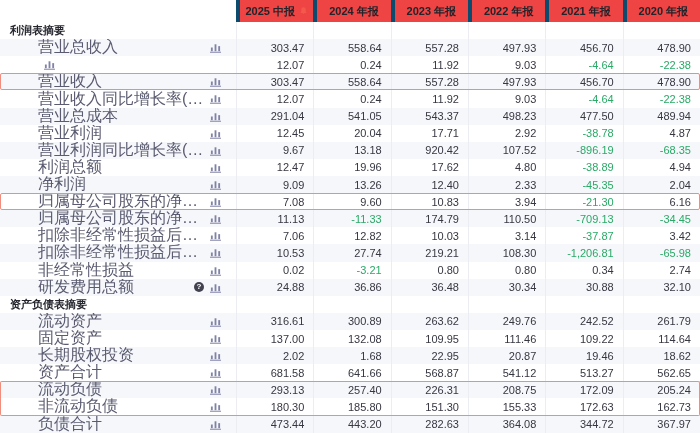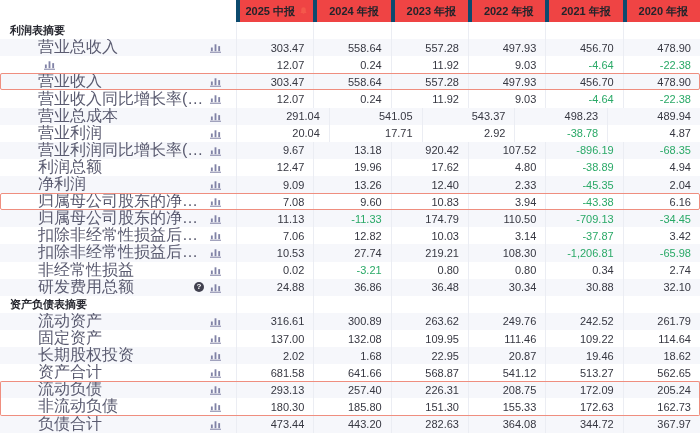--- a/index.html
+++ b/index.html
@@ -192,38 +192,40 @@
                   <rect x="0" y="10.6" width="12" height="1.1"></rect>
                 </g>
               </svg>
             </span>
           </span>
         </div>
         <div class="cell num">291.04</div>
         <div class="cell num">541.05</div>
         <div class="cell num">543.37</div>
         <div class="cell num">498.23</div>
+        <div class="cell num">477.50</div>
         <div class="cell num">489.94</div>
       </div>
       <div class="row">
         <div class="label-cell">
           <span class="row-label">营业利润</span>
           <span class="icons">
             <span>
               <svg class="chart-ic" viewBox="0 0 12 12" xmlns="http://www.w3.org/2000/svg">
                 <g fill="#8183a6">
                   <rect x="1" y="6" width="2" height="4"></rect>
                   <rect x="5" y="2.5" width="2" height="7.5"></rect>
                   <rect x="9" y="4.5" width="2" height="5.5"></rect>
                   <rect x="0" y="10.6" width="12" height="1.1"></rect>
                 </g>
               </svg>
             </span>
           </span>
         </div>
+        <div class="cell num">12.45</div>
         <div class="cell num">20.04</div>
         <div class="cell num">17.71</div>
         <div class="cell num">2.92</div>
         <div class="cell num neg">-38.78</div>
         <div class="cell num">4.87</div>
       </div>
       <div class="row stripe">
         <div class="label-cell">
           <span class="row-label">营业利润同比增长率(%)</span>
           <span class="icons">
@@ -305,21 +307,21 @@
                   <rect x="0" y="10.6" width="12" height="1.1"></rect>
                 </g>
               </svg>
             </span>
           </span>
         </div>
         <div class="cell num">7.08</div>
         <div class="cell num">9.60</div>
         <div class="cell num">10.83</div>
         <div class="cell num">3.94</div>
-        <div class="cell num neg">-43.38</div>
+        <div class="cell num neg">-21.30</div>
         <div class="cell num">6.16</div>
       </div>
       <div class="row stripe">
         <div class="label-cell">
           <span class="row-label">归属母公司股东的净利润同比增长率(%)</span>
           <span class="icons">
             <span>
               <svg class="chart-ic" viewBox="0 0 12 12" xmlns="http://www.w3.org/2000/svg">
                 <g fill="#8183a6">
                   <rect x="1" y="6" width="2" height="4"></rect>

